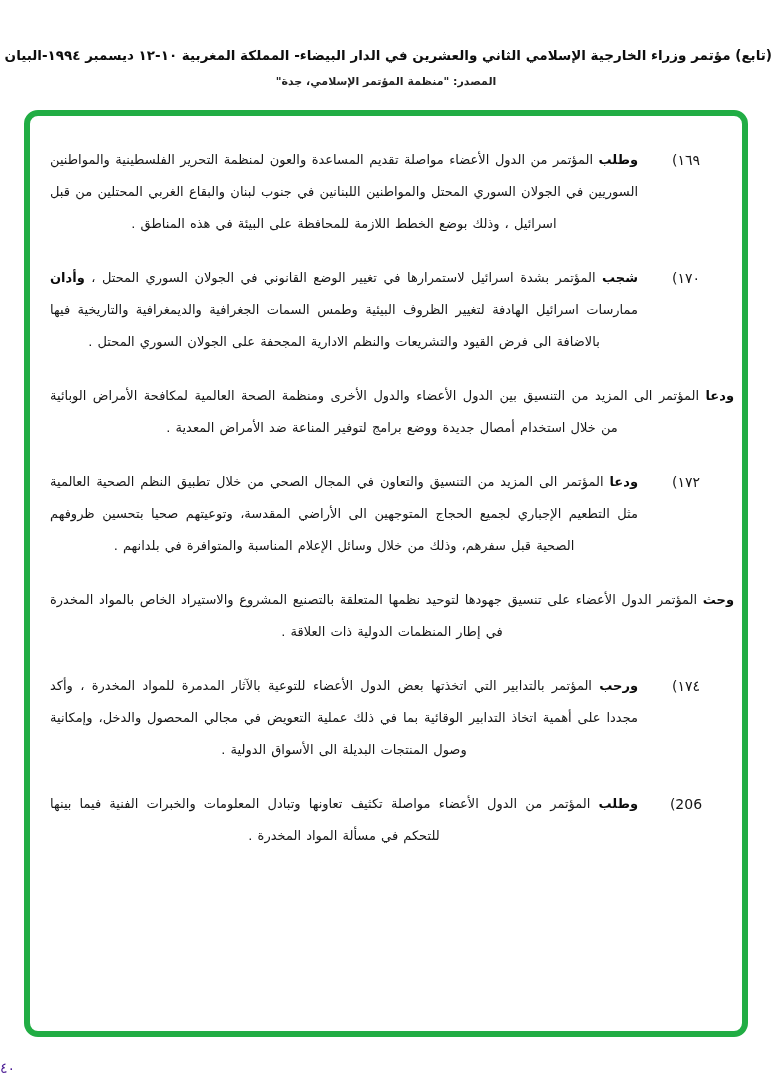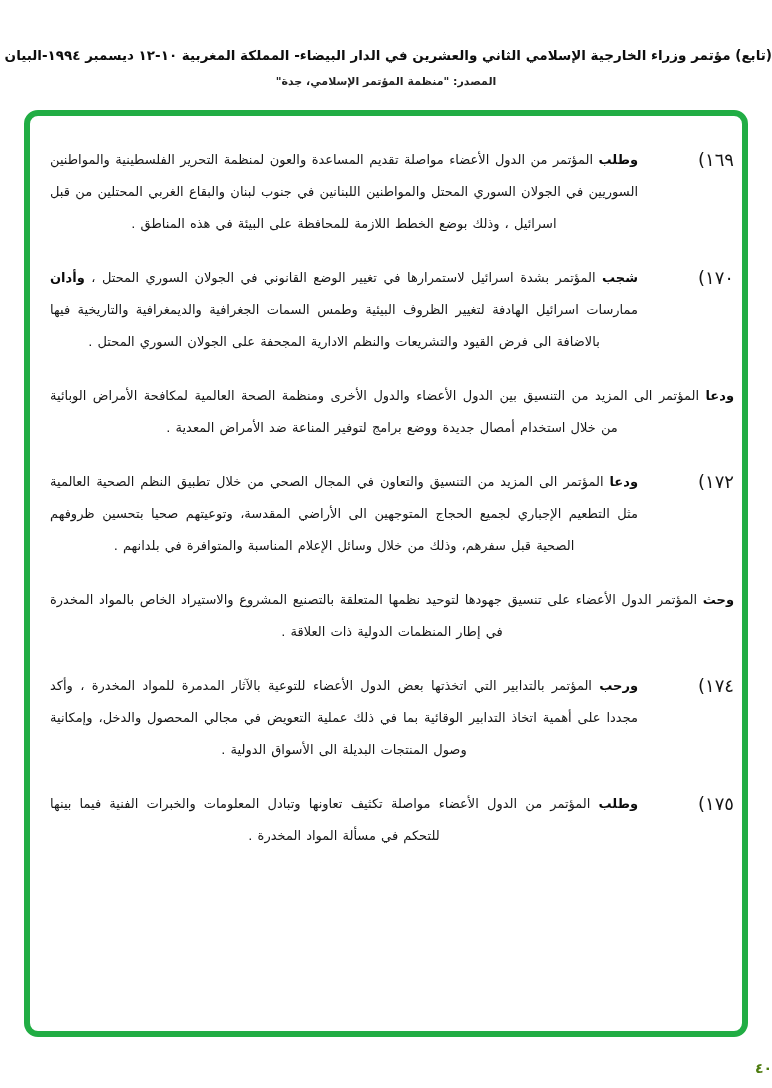--- a/index.html
+++ b/index.html
@@ -49,22 +49,22 @@
     background: #ffffff;
   }
   .item {
     display: flex;
     margin-bottom: 22px;
   }
   .item:last-child { margin-bottom: 0; }
   .item-number {
     flex: 0 0 96px;
     width: 96px;
-    text-align: right;
-    font-size: 18px;
+    text-align: center;
+    font-size: 14px;
     line-height: 32px;
     color: #151515;
   }
   .item-text {
     flex: 1 1 auto;
     font-size: 13px;
     line-height: 32px;
     text-align: justify;
     text-align-last: center;
     color: #161616;
@@ -72,24 +72,24 @@
   }
   .lead {
     font-weight: bold;
     color: #0b0b0b;
   }
   .page-number {
     position: absolute;
     left: 0;
     right: 0;
     bottom: 12px;
-    text-align: right;
-    font-weight: bold;
+    text-align: left;
+    font-weight: normal;
     font-size: 14px;
-    color: #4d7c0f;
+    color: #4c1d95;
   }
 </style>
 </head>
 <body>
 
 <div class="page">
 
   <div class="header">
     <div class="header-title">(تابع) مؤتمر وزراء الخارجية الإسلامي الثاني والعشرين في الدار البيضاء- المملكة المغربية ١٠-١٢ ديسمبر ١٩٩٤-البيان الختامي</div>
     <div class="header-source">المصدر: "منظمة المؤتمر الإسلامي، جدة"</div>
@@ -128,21 +128,21 @@
 
   <div class="item">
     <div class="item-number">
       <span dir="ltr">(١٧٤</span>
     </div>
     <div class="item-text"><span class="lead">ورحب</span><span class="body-run"> المؤتمر بالتدابير التي اتخذتها بعض الدول الأعضاء للتوعية بالآثار المدمرة للمواد المخدرة ، وأكد مجددا على أهمية اتخاذ التدابير الوقائية بما في ذلك عملية التعويض في مجالي المحصول والدخل، وإمكانية وصول المنتجات البديلة الى الأسواق الدولية .</span></div>
   </div>
 
   <div class="item">
     <div class="item-number">
-      <span dir="ltr">(١٧٥</span>
+      <span dir="ltr">(206</span>
     </div>
     <div class="item-text"><span class="lead">وطلب</span><span class="body-run"> المؤتمر من الدول الأعضاء مواصلة تكثيف تعاونها وتبادل المعلومات والخبرات الفنية فيما بينها للتحكم في مسألة المواد المخدرة .</span></div>
   </div>
 </div>
   </div>
 
   <div class="page-number">٤٠</div>
 
 </div>
 

